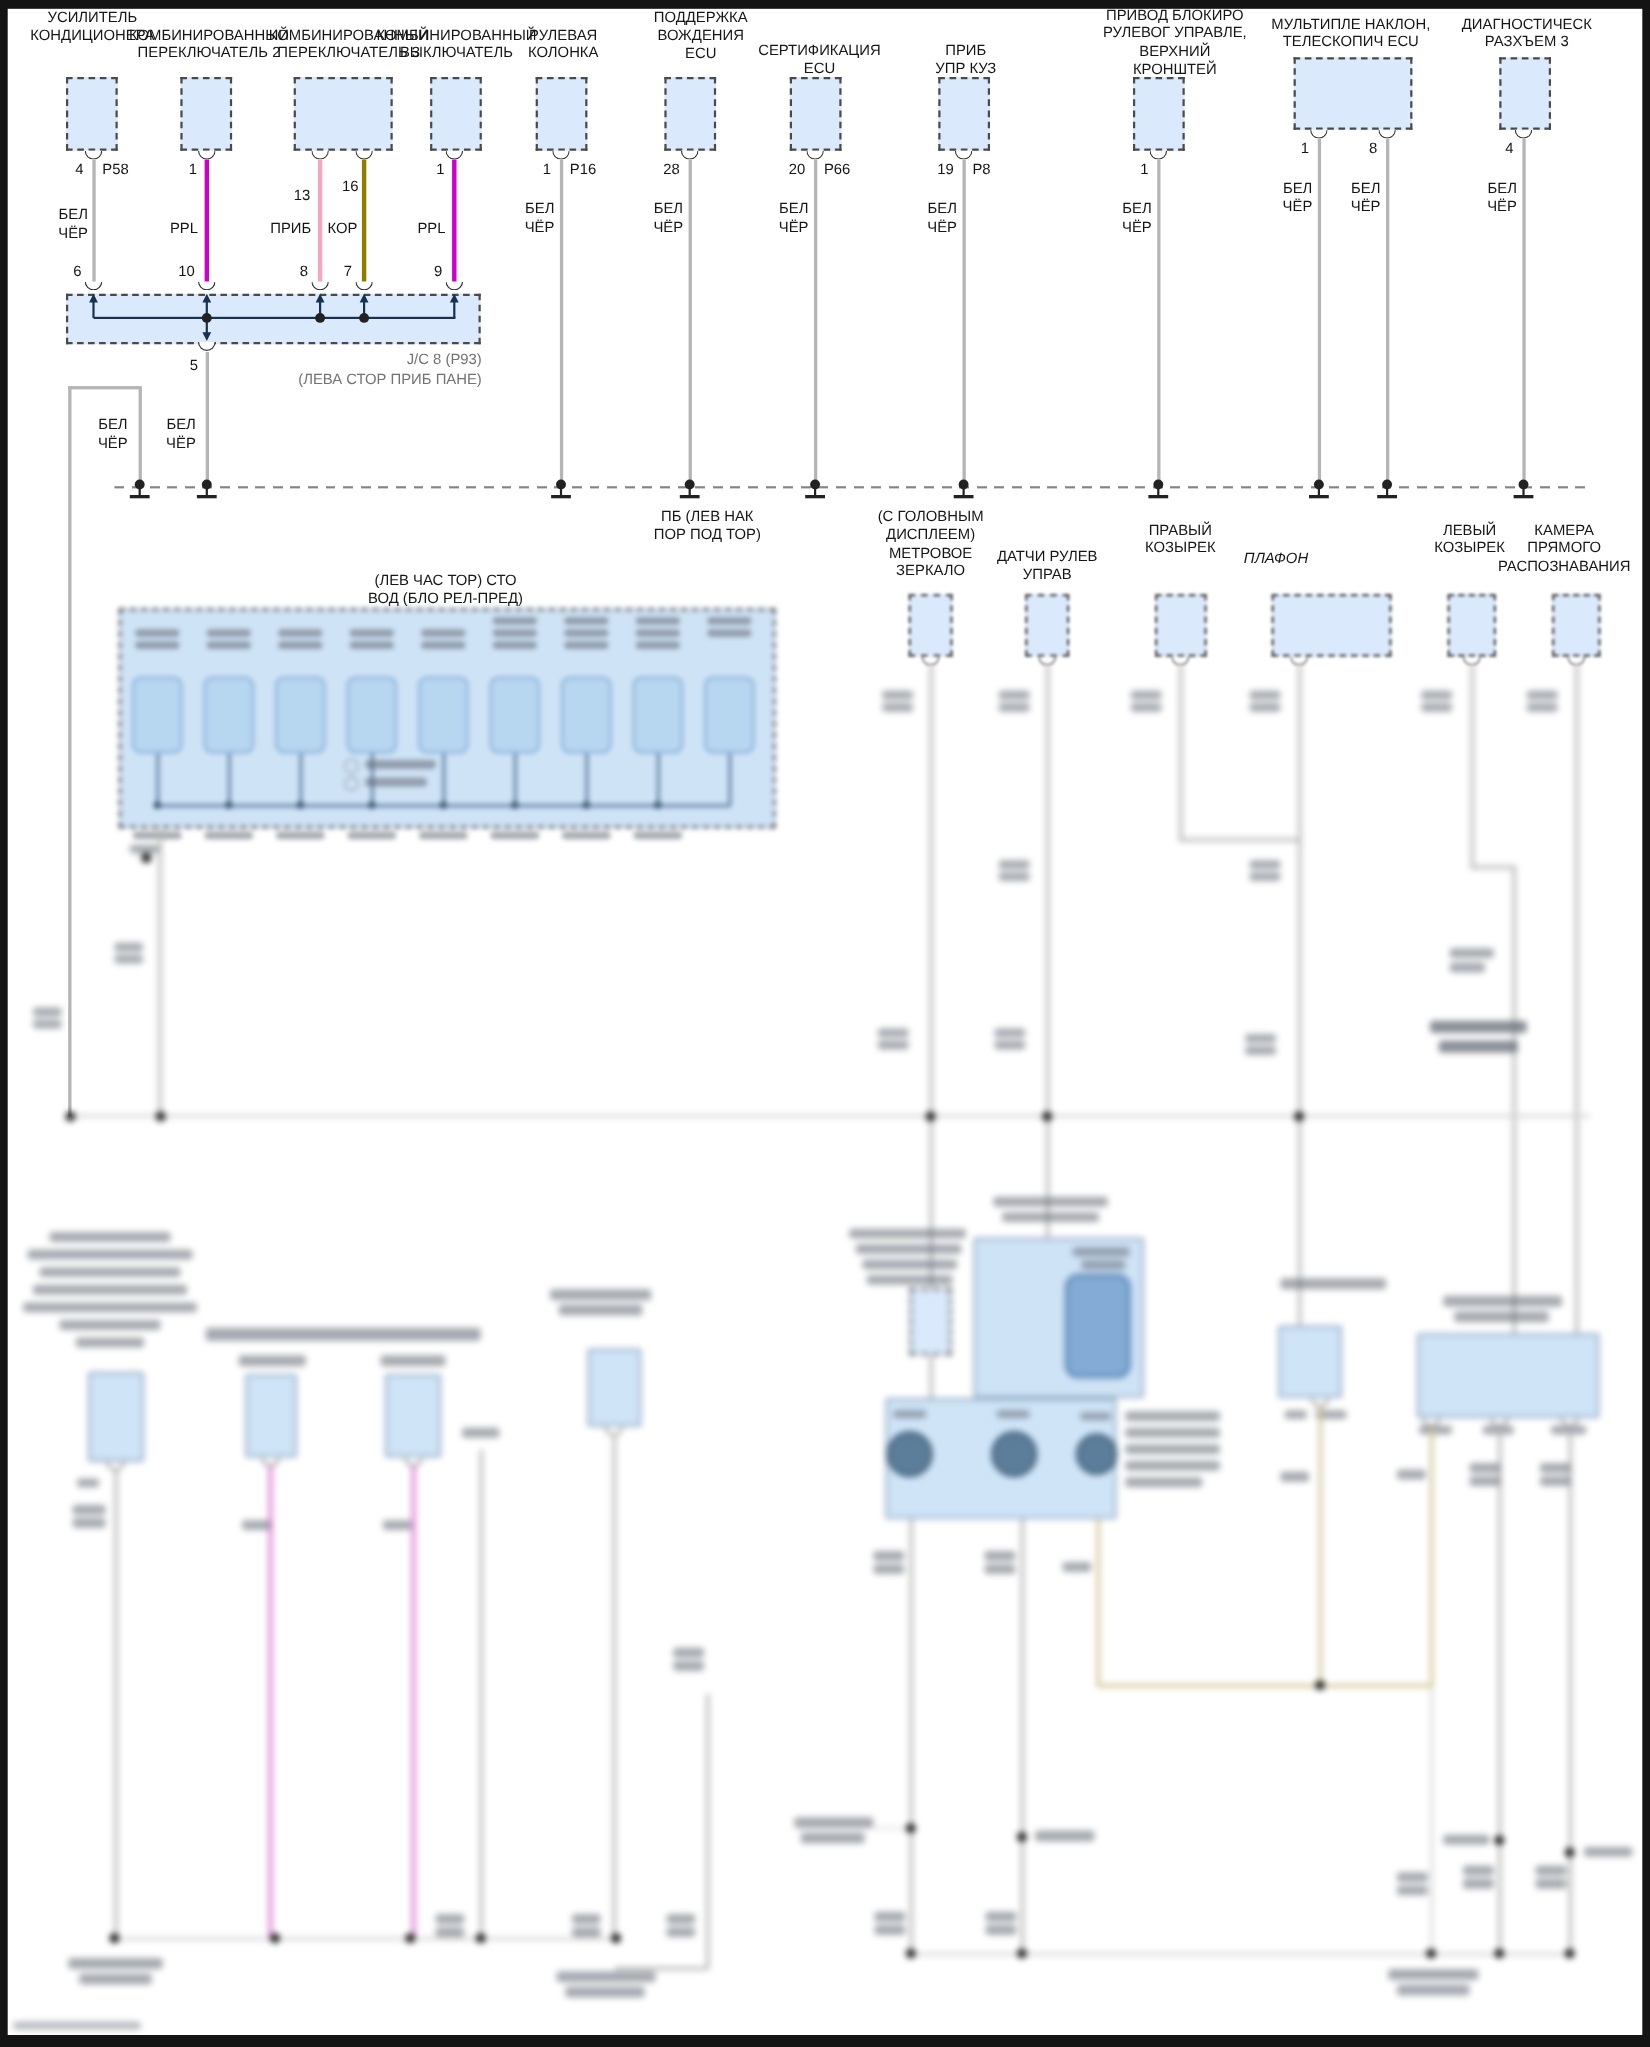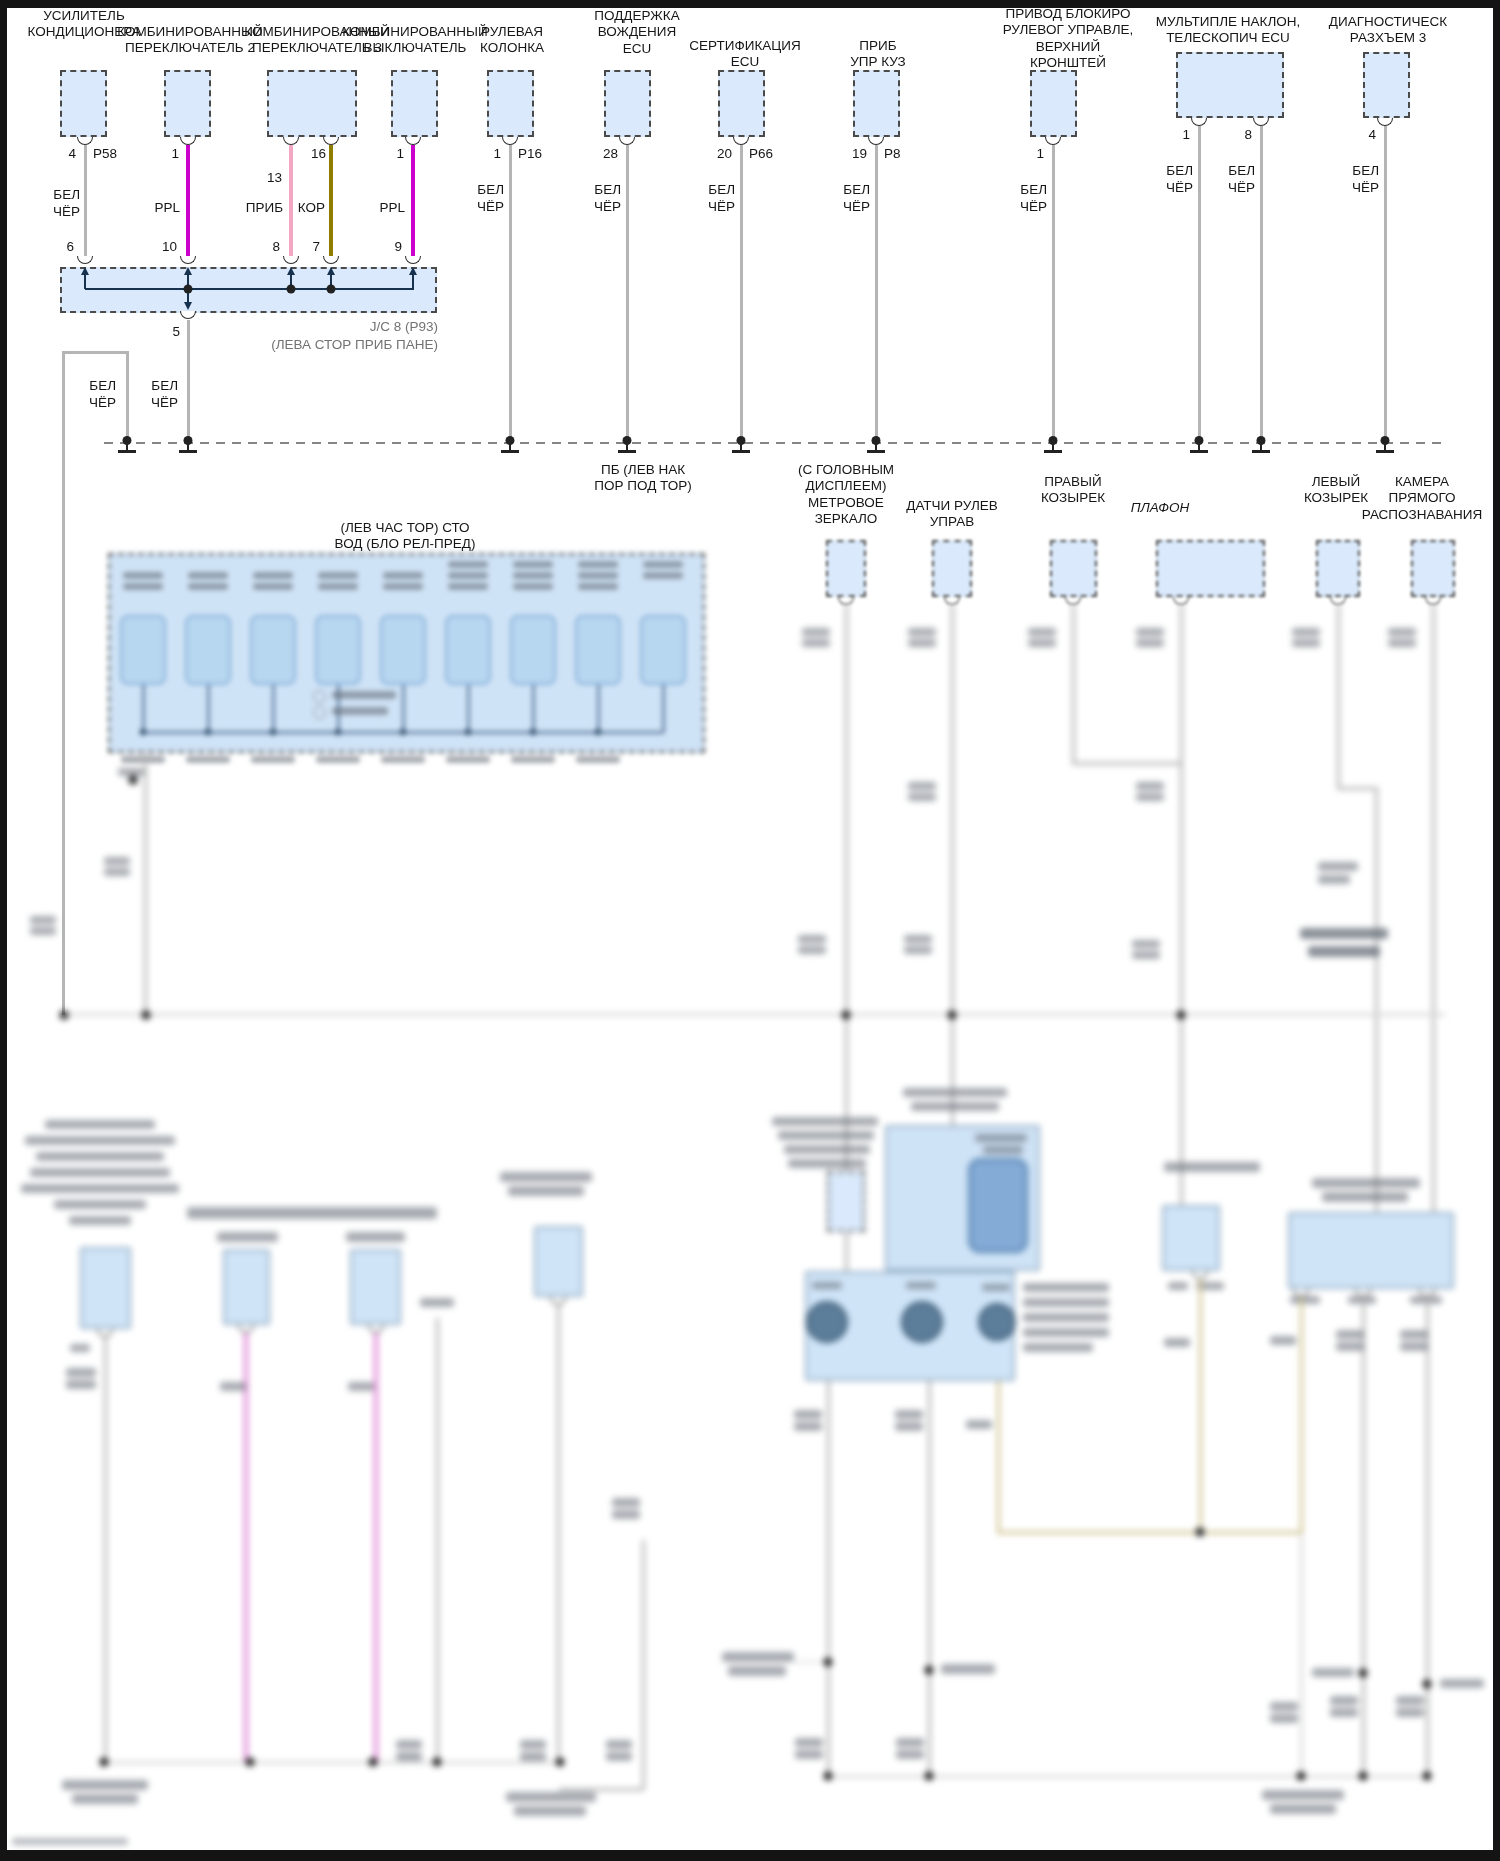--- a/index.html
+++ b/index.html
@@ -97,21 +97,21 @@
   <div class="arc" style="left:876px;top:137px;"></div>
   <div class="arc" style="left:1053px;top:137px;"></div>
   <div class="arc" style="left:1199px;top:118px;"></div>
   <div class="arc" style="left:1261px;top:118px;"></div>
   <div class="arc" style="left:1385px;top:118px;"></div>
 
   <div class="pnum" style="left:46px;top:146px;">4</div>
   <div class="pconn" style="left:93px;top:146px;">P58</div>
   <div class="pnum" style="left:149px;top:146px;">1</div>
   <div class="pnum" style="left:252px;top:146px;margin-top:24px;">13</div>
-  <div class="pnum" style="left:296px;top:146px;">16</div>
+  <div class="pnum" style="left:296px;top:162px;">16</div>
   <div class="pnum" style="left:374px;top:146px;">1</div>
   <div class="pnum" style="left:471px;top:146px;">1</div>
   <div class="pconn" style="left:518px;top:146px;">P16</div>
   <div class="pnum" style="left:588px;top:146px;">28</div>
   <div class="pnum" style="left:702px;top:146px;">20</div>
   <div class="pconn" style="left:749px;top:146px;">P66</div>
   <div class="pnum" style="left:837px;top:146px;">19</div>
   <div class="pconn" style="left:884px;top:146px;">P8</div>
   <div class="pnum" style="left:1014px;top:146px;">1</div>
   <div class="pnum" style="left:1160px;top:127px;">1</div>

